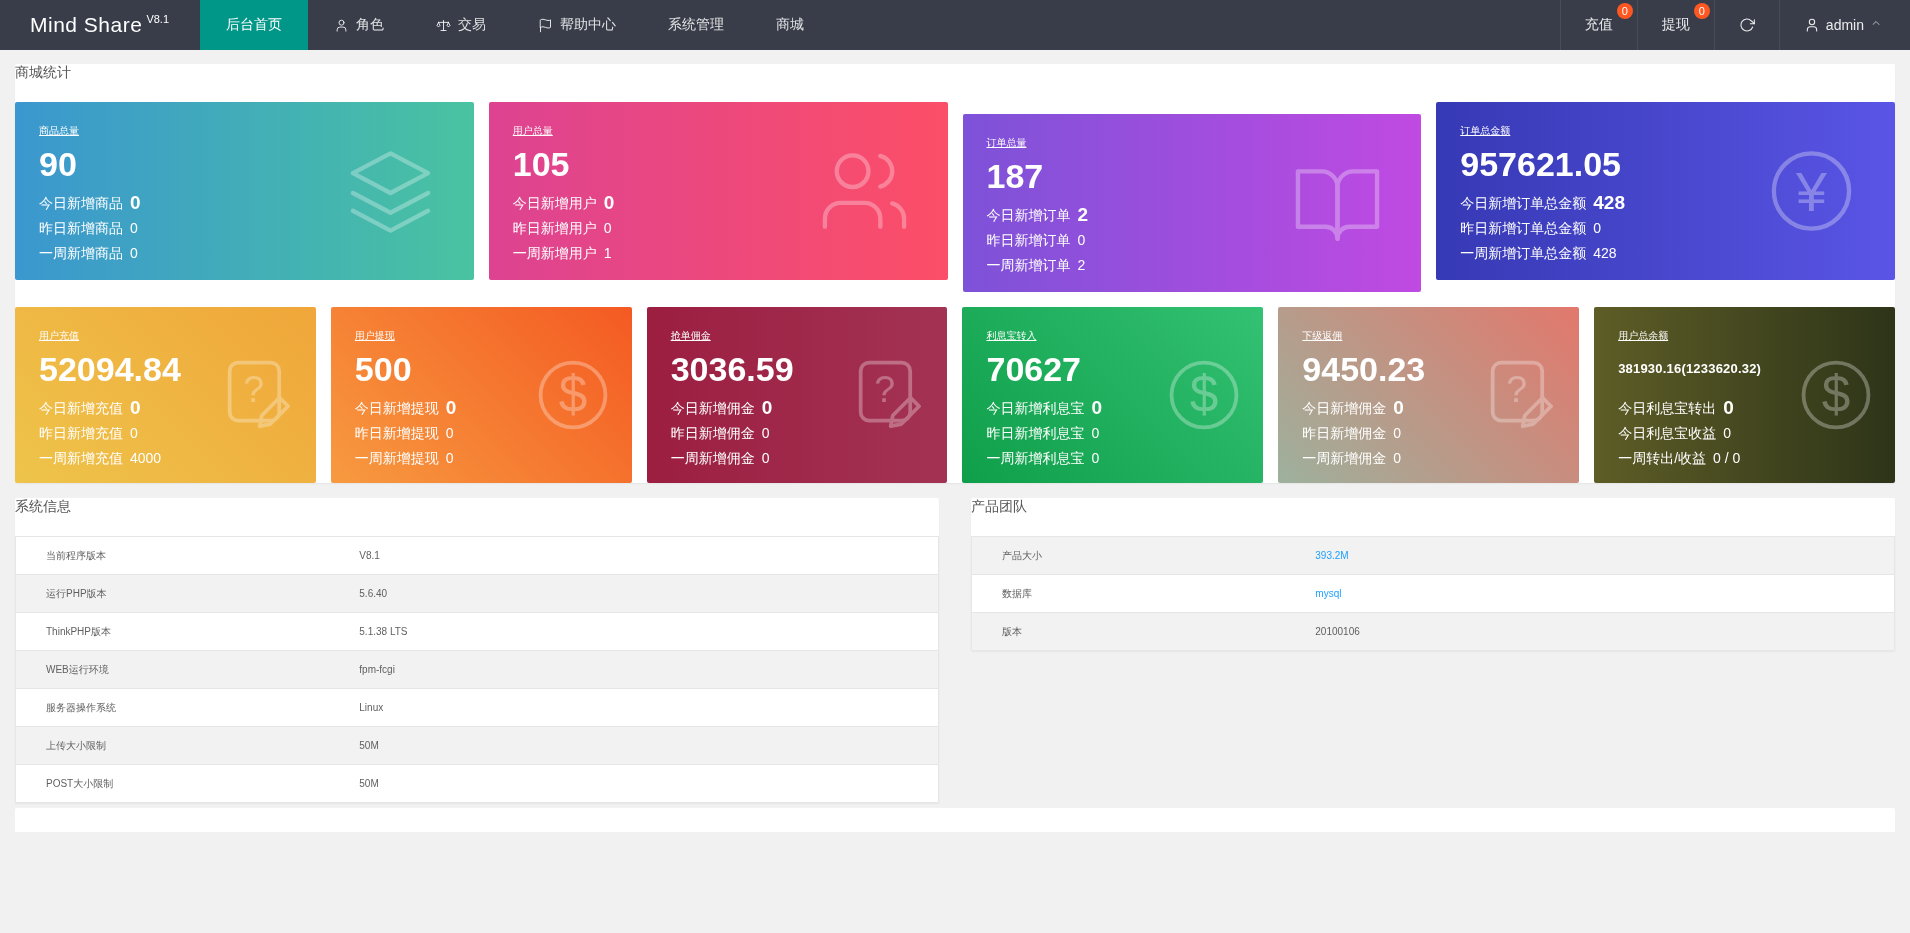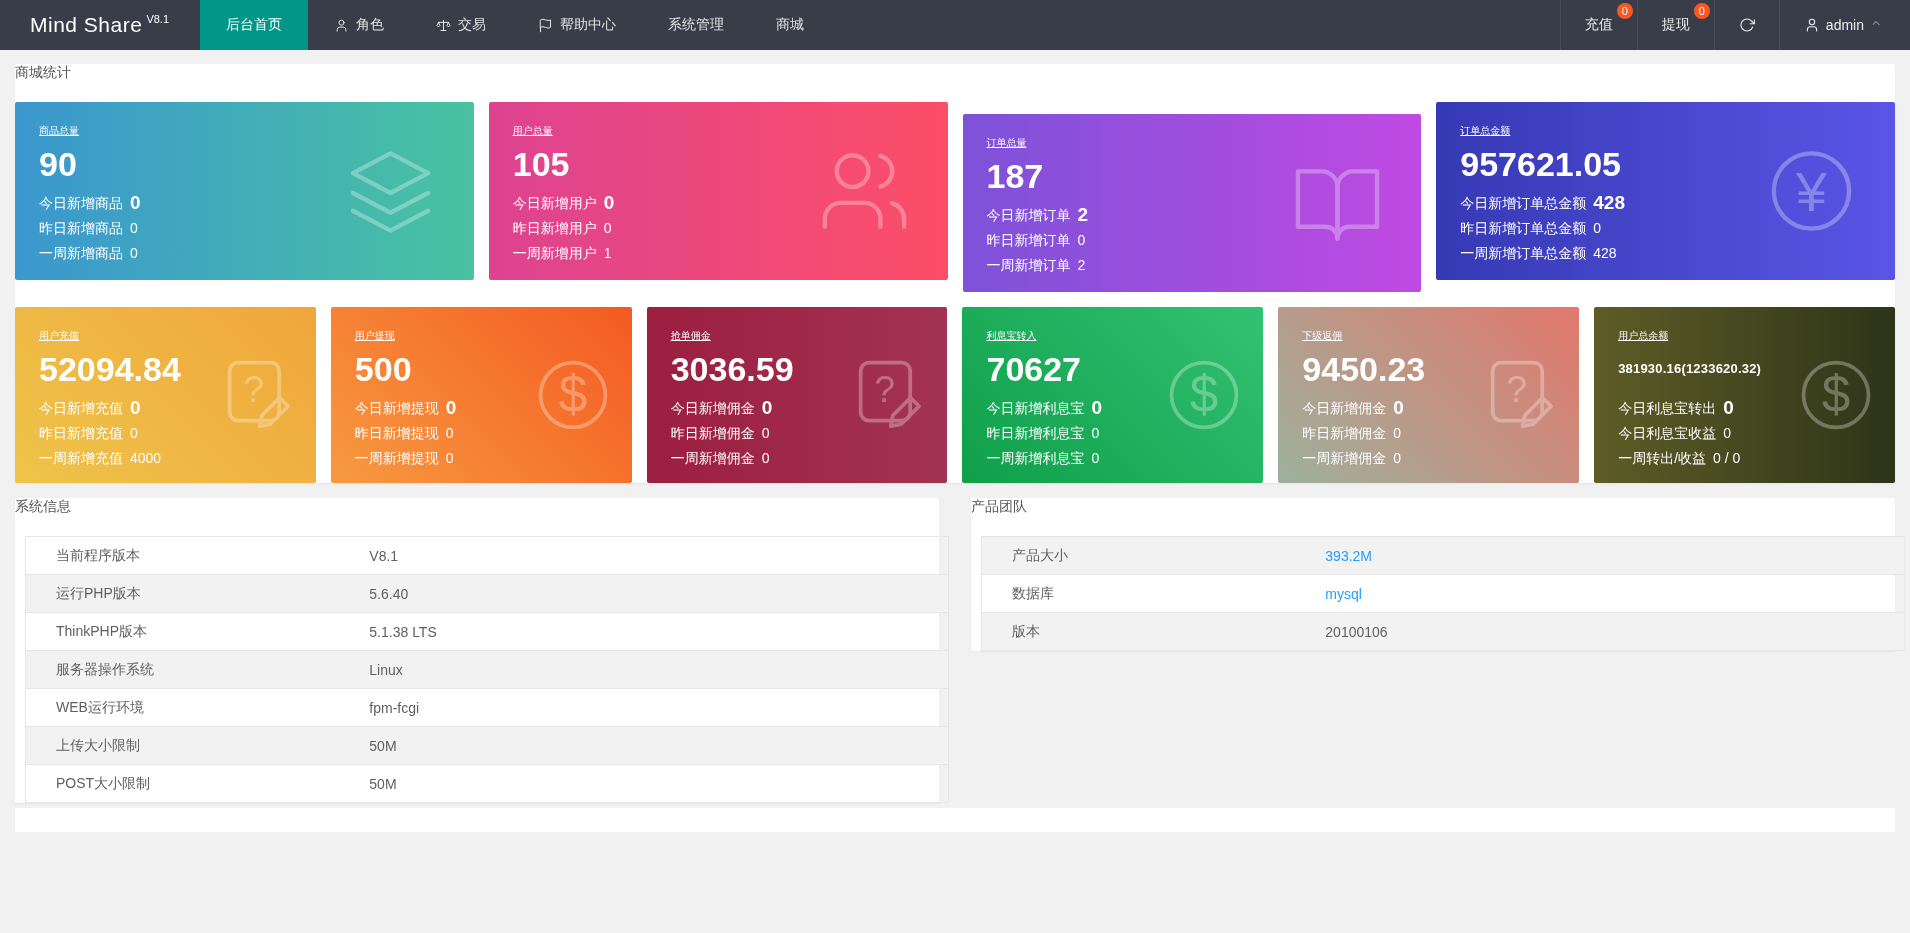--- a/index.html
+++ b/index.html
@@ -50,21 +50,21 @@
     stroke-linecap:round; stroke-linejoin:round; }
   .card-icon.big { right:36px; width:95px; height:95px; }
   .card-icon.big svg { width:95px; height:95px; }
   .card-icon.med { right:18px; width:82px; height:82px; }
   .card-icon.med svg { width:82px; height:82px; }
   .card-icon text { stroke:none; fill:#fff; font-family:"Liberation Sans",sans-serif; }
   
   .bottom-row { display:flex; gap:32px; align-items:flex-start; }
   .bottom-row .panel { flex:1; margin-top:15px; }
   table.info-table { width:100%; border-collapse:collapse; table-layout:fixed;
-    border:1px solid #e6e6e6; font-size:14px; color:#5f5f5f;margin-left:10px; }
+    border:1px solid #e6e6e6; font-size:10px; color:#5f5f5f; }
   table.info-table td { height:38px; padding:0 15px 0 30px; border-bottom:1px solid #e6e6e6; }
   table.info-table tr:last-child td { border-bottom:none; }
   table.info-table td.k { width:34%; }
   table.zebra-even tr:nth-child(even) { background:#f2f2f2; }
   table.zebra-odd  tr:nth-child(odd)  { background:#f2f2f2; }
   a.link { color:#1e9fff; text-decoration:none; cursor:pointer; }
   .next-panel-strip { background:#fff; height:24px; margin-top:5px; border-radius:2px 2px 0 0; }
   .nav-icon { stroke:currentColor; fill:none; stroke-width:1.6; stroke-linecap:round; stroke-linejoin:round; }
 </style>
 </head>
@@ -308,26 +308,26 @@
             </tr>
           <tr>
               <td class="k">运行PHP版本</td>
               <td class="v">5.6.40</td>
             </tr>
           <tr>
               <td class="k">ThinkPHP版本</td>
               <td class="v">5.1.38 LTS</td>
             </tr>
           <tr>
+              <td class="k">WEB运行环境</td>
+              <td class="v">fpm-fcgi</td>
+            </tr>
+          <tr>
               <td class="k">服务器操作系统</td>
               <td class="v">Linux</td>
-            </tr>
-          <tr>
-              <td class="k">WEB运行环境</td>
-              <td class="v">fpm-fcgi</td>
             </tr>
           <tr>
               <td class="k">上传大小限制</td>
               <td class="v">50M</td>
             </tr>
           <tr>
               <td class="k">POST大小限制</td>
               <td class="v">50M</td>
             </tr>
         </tbody>

